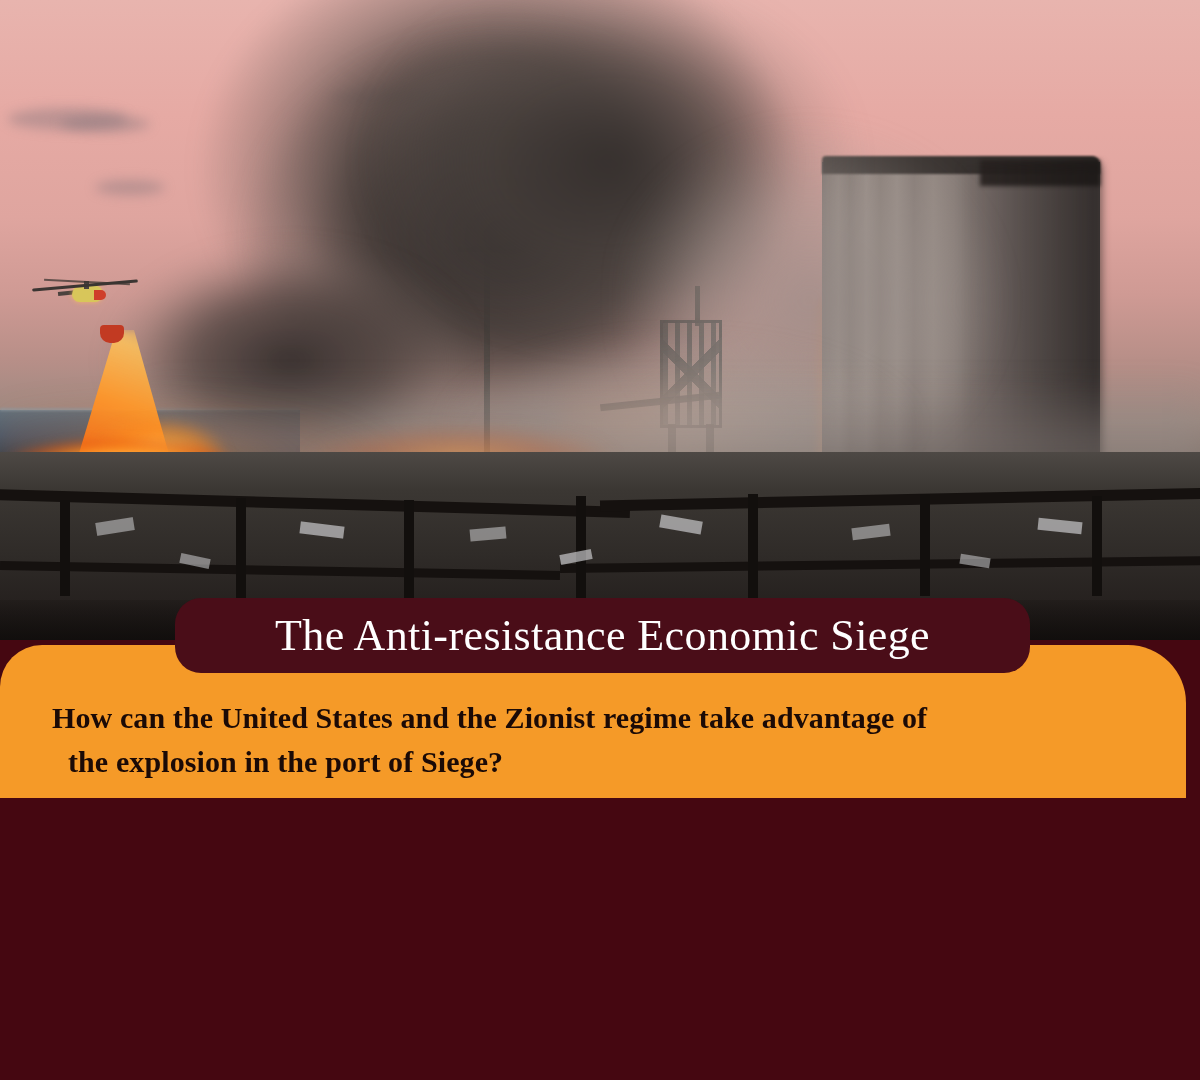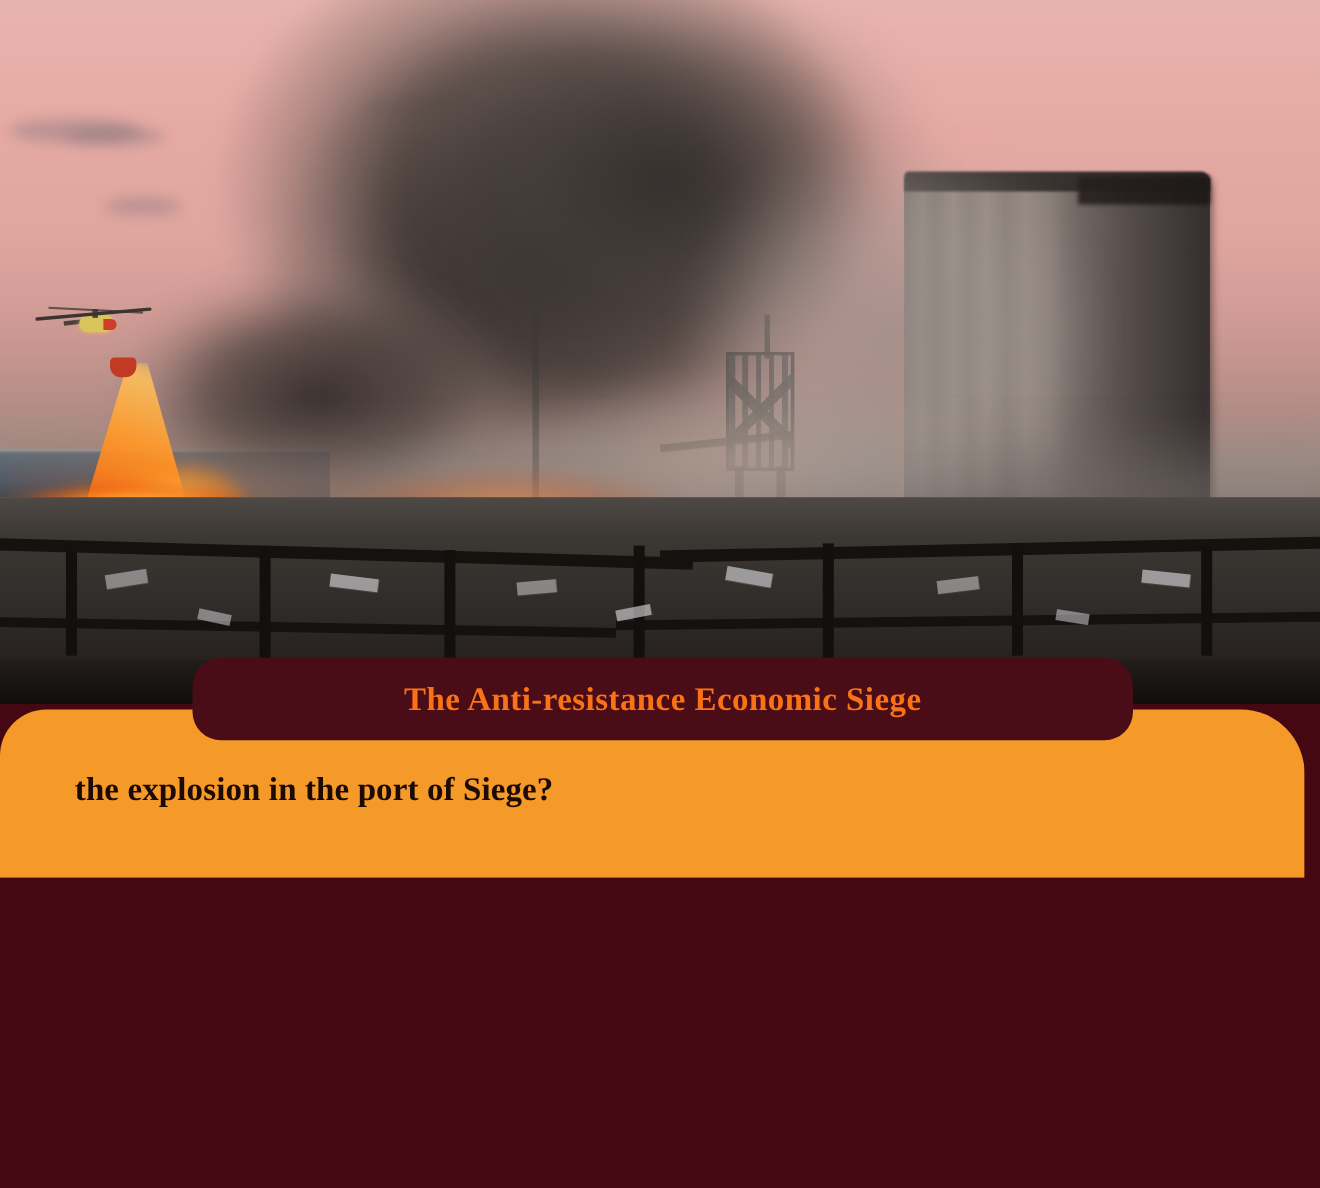--- a/index.html
+++ b/index.html
@@ -151,22 +151,22 @@
 
   .question{position:absolute;left:52px;top:696px;width:1110px;
     color:#1b0a06;font-family:"Liberation Serif", serif;font-weight:bold;
     font-size:30px;line-height:44px;letter-spacing:.1px;}
   .question .l2{display:block;padding-left:16px;}
 
   
   .title-pill{position:absolute;left:175px;top:598px;width:855px;height:75px;
     background:#4A0D18;border-radius:26px;
     display:flex;align-items:center;justify-content:center;}
-  .title-pill .t{color:#f97316;font-family:"Liberation Serif", serif;font-weight:bold;
-    font-size:30px;letter-spacing:.4px;white-space:nowrap;}
+  .title-pill .t{color:#ffffff;font-family:"Liberation Serif", serif;font-weight:normal;
+    font-size:44px;letter-spacing:.4px;white-space:nowrap;}
 
   
   .body-area{position:absolute;left:0;top:798px;width:1200px;height:282px;background:#450711;}
 </style>
 </head>
 <body>
 
 <div id="card">
 
   <div class="photo">
@@ -247,20 +247,21 @@
     <div class="shard2" style="left:560px;top:552px;width:32px;height:10px;transform:rotate(-11deg);"></div>
     <div class="shard" style="left:960px;top:556px;width:30px;height:10px;transform:rotate(9deg);"></div>
 
     <div class="ph darkfloor"></div>
   </div>
 
   <div class="orange-panel left-round"></div>
   <div class="orange-edge"></div>
 
   <div class="question">
+    <span>How can the United States and the Zionist regime take advantage of</span>
     <span class="l2">the explosion in the port of Siege?</span>
   </div>
 
   <div class="title-pill">
     <span class="t">The Anti-resistance Economic Siege</span>
   </div>
 
   <div class="body-area">
     
 

